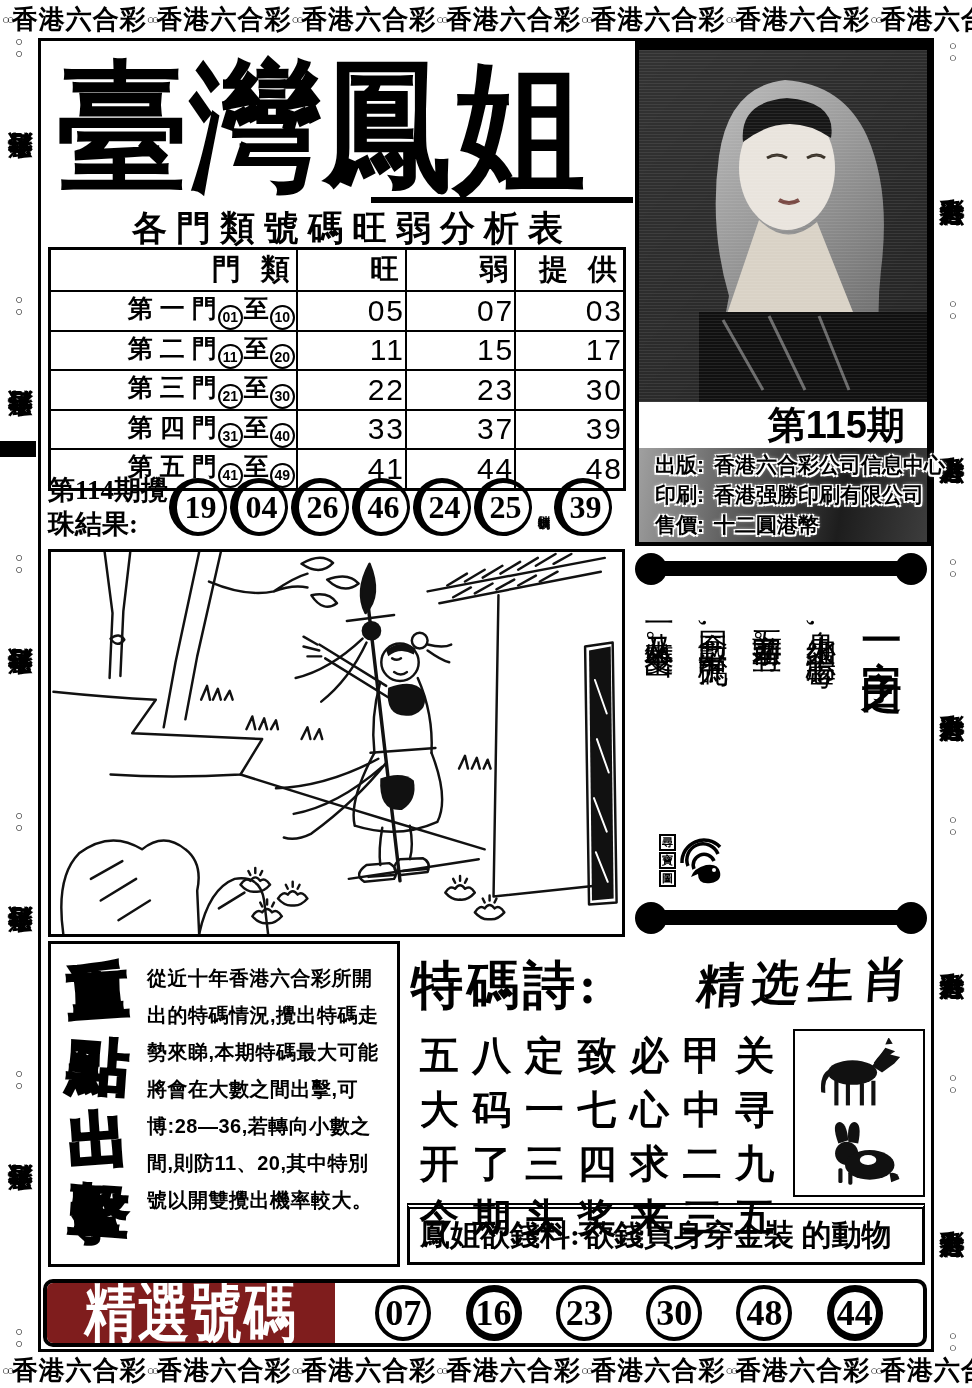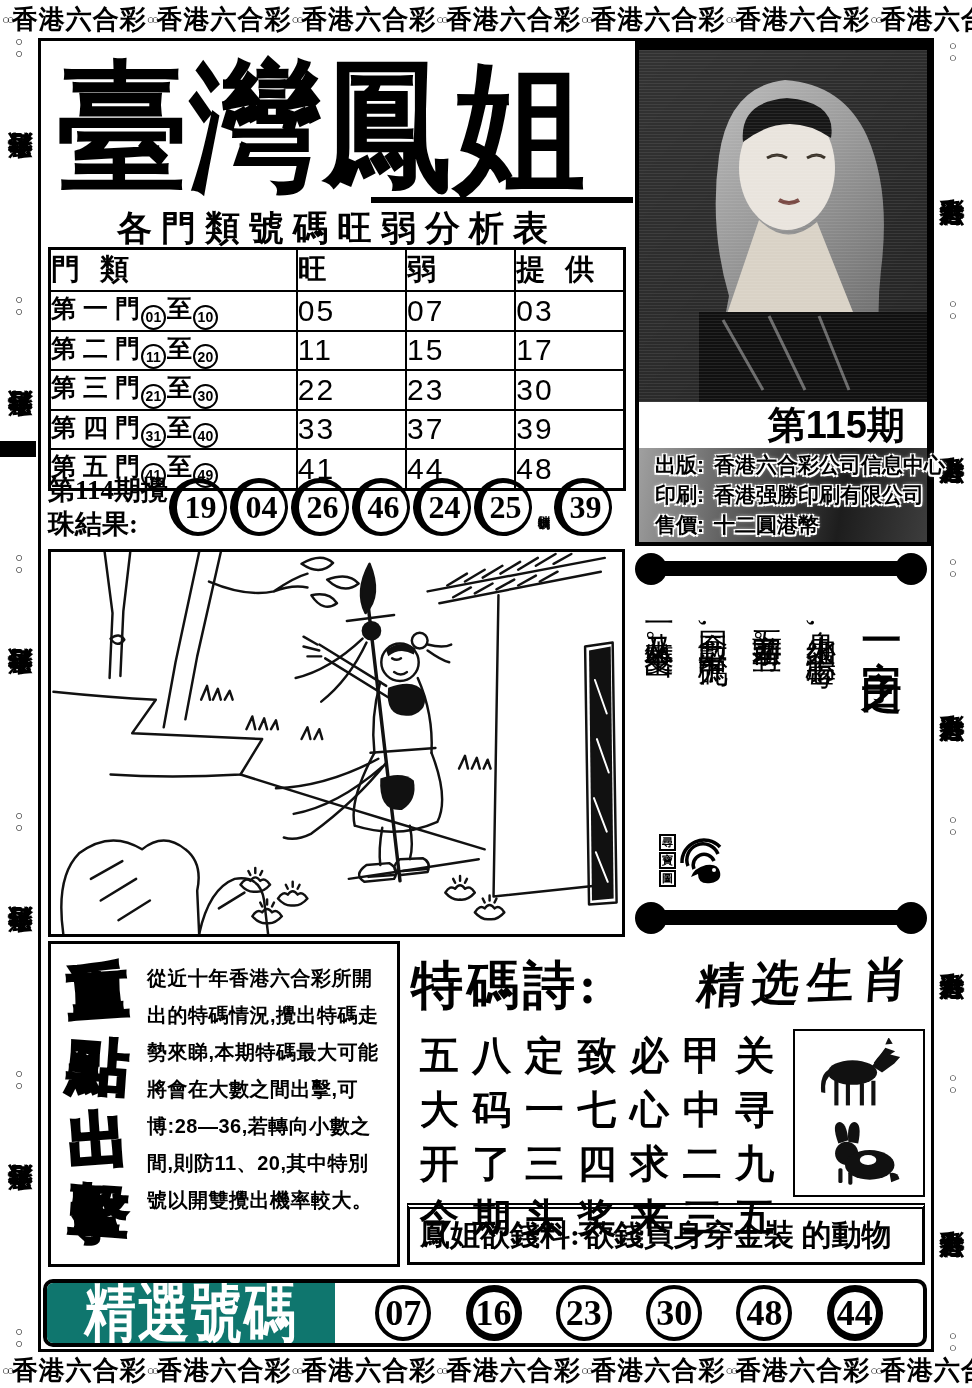--- a/index.html
+++ b/index.html
@@ -35,25 +35,25 @@
              border:4px solid #000;border-top-width:9px;display:flex;flex-direction:column;}
   #photo{position:relative;height:352px;background:linear-gradient(135deg,#cfcfcf,#9a9a9a 45%,#6f6f6f 80%,#4c4c4c);overflow:hidden;}
   #photo .grain{position:absolute;inset:0;background:repeating-linear-gradient(0deg,rgba(255,255,255,.08) 0 1px,transparent 1px 3px);}
   #issue-row{height:46px;display:flex;align-items:center;justify-content:flex-end;
              padding-right:22px;font-size:38px;font-weight:900;background:#fff;}
   #pub-block{flex:1;background:linear-gradient(100deg,#a0a0a0,#5c5c5c 35%,#1d1d1d 70%,#3d3d3d);
              padding:2px 16px;display:flex;flex-direction:column;justify-content:space-around;}
   .pub-row{display:flex;gap:10px;font-size:21px;font-weight:700;color:#000;white-space:nowrap;
            text-shadow:-1.5px -1.5px 0 #fff,1.5px -1.5px 0 #fff,-1.5px 1.5px 0 #fff,1.5px 1.5px 0 #fff,0 0 4px #fff;}
   
-  #analysis-title{position:absolute;left:7px;top:164px;width:578px;text-align:center;
+  #analysis-title{position:absolute;left:22px;top:164px;width:578px;text-align:center;
                   font-size:35px;font-weight:900;letter-spacing:9px;white-space:nowrap;}
   #analysis-table{position:absolute;left:7px;top:206px;width:578px;border-collapse:collapse;
                   border:3px solid #000;table-layout:fixed;}
-  #analysis-table td,#analysis-table th{border:2px solid #000;text-align:left;padding:0;height:36px;}
+  #analysis-table td,#analysis-table th{border:2px solid #000;text-align:right;padding:0;height:36px;}
   #analysis-table th{font-size:29px;font-weight:900;letter-spacing:6px;}
   .cat-cell{font-size:25px;font-weight:900;white-space:nowrap;}
   .range-circle{display:inline-flex;width:25px;height:25px;border:2px solid #000;border-radius:50%;
                 align-items:center;justify-content:center;font-size:14px;font-weight:700;
                 margin:0 1px;vertical-align:-5px;letter-spacing:0;}
   .num-cell{font-size:30px;font-family:"Liberation Sans",sans-serif;letter-spacing:2px;}
   
   #lastdraw{position:absolute;left:7px;top:426px;width:578px;height:80px;display:flex;
             align-items:center;gap:3px;}
   #lastdraw-label{width:118px;font-family:"Liberation Serif",serif;font-size:27px;
@@ -109,21 +109,21 @@
   #zodiac-box{position:absolute;left:388px;top:88px;width:132px;height:168px;
               border:2px solid #000;display:flex;flex-direction:column;
               justify-content:space-around;align-items:center;padding:2px;}
   #money-bar{position:absolute;left:2px;right:4px;bottom:2px;height:62px;
              border:3px solid #000;border-top:6px double #000;display:flex;
              align-items:center;padding:0 10px;gap:4px;font-size:30px;font-weight:700;
              white-space:nowrap;font-family:"Liberation Serif",serif;margin-top:16px;}
   
   #selected-bar{position:absolute;left:2px;top:1238px;width:884px;height:68px;
                 border:4px solid #000;border-radius:10px;display:flex;overflow:hidden;}
-  #sel-label-box{width:288px;background:#0f766e;color:#fff;display:flex;align-items:center;
+  #sel-label-box{width:288px;background:#7f1d1d;color:#fff;display:flex;align-items:center;
                  justify-content:center;flex:none;}
   #sel-label{font-size:54px;font-weight:900;letter-spacing:2px;transform:scale(.95,1.22);white-space:nowrap;}
   #sel-numbers{flex:1;display:flex;align-items:center;justify-content:space-evenly;padding:0 6px;}
   .sel-circle{width:56px;height:56px;border:4px solid #000;border-radius:50%;display:flex;
               align-items:center;justify-content:center;font-size:36px;font-weight:800;
               font-family:"Liberation Serif",serif;flex:none;}
   .sel-circle.thick{border-width:7px;}
 </style>
 </head>
 <body>

